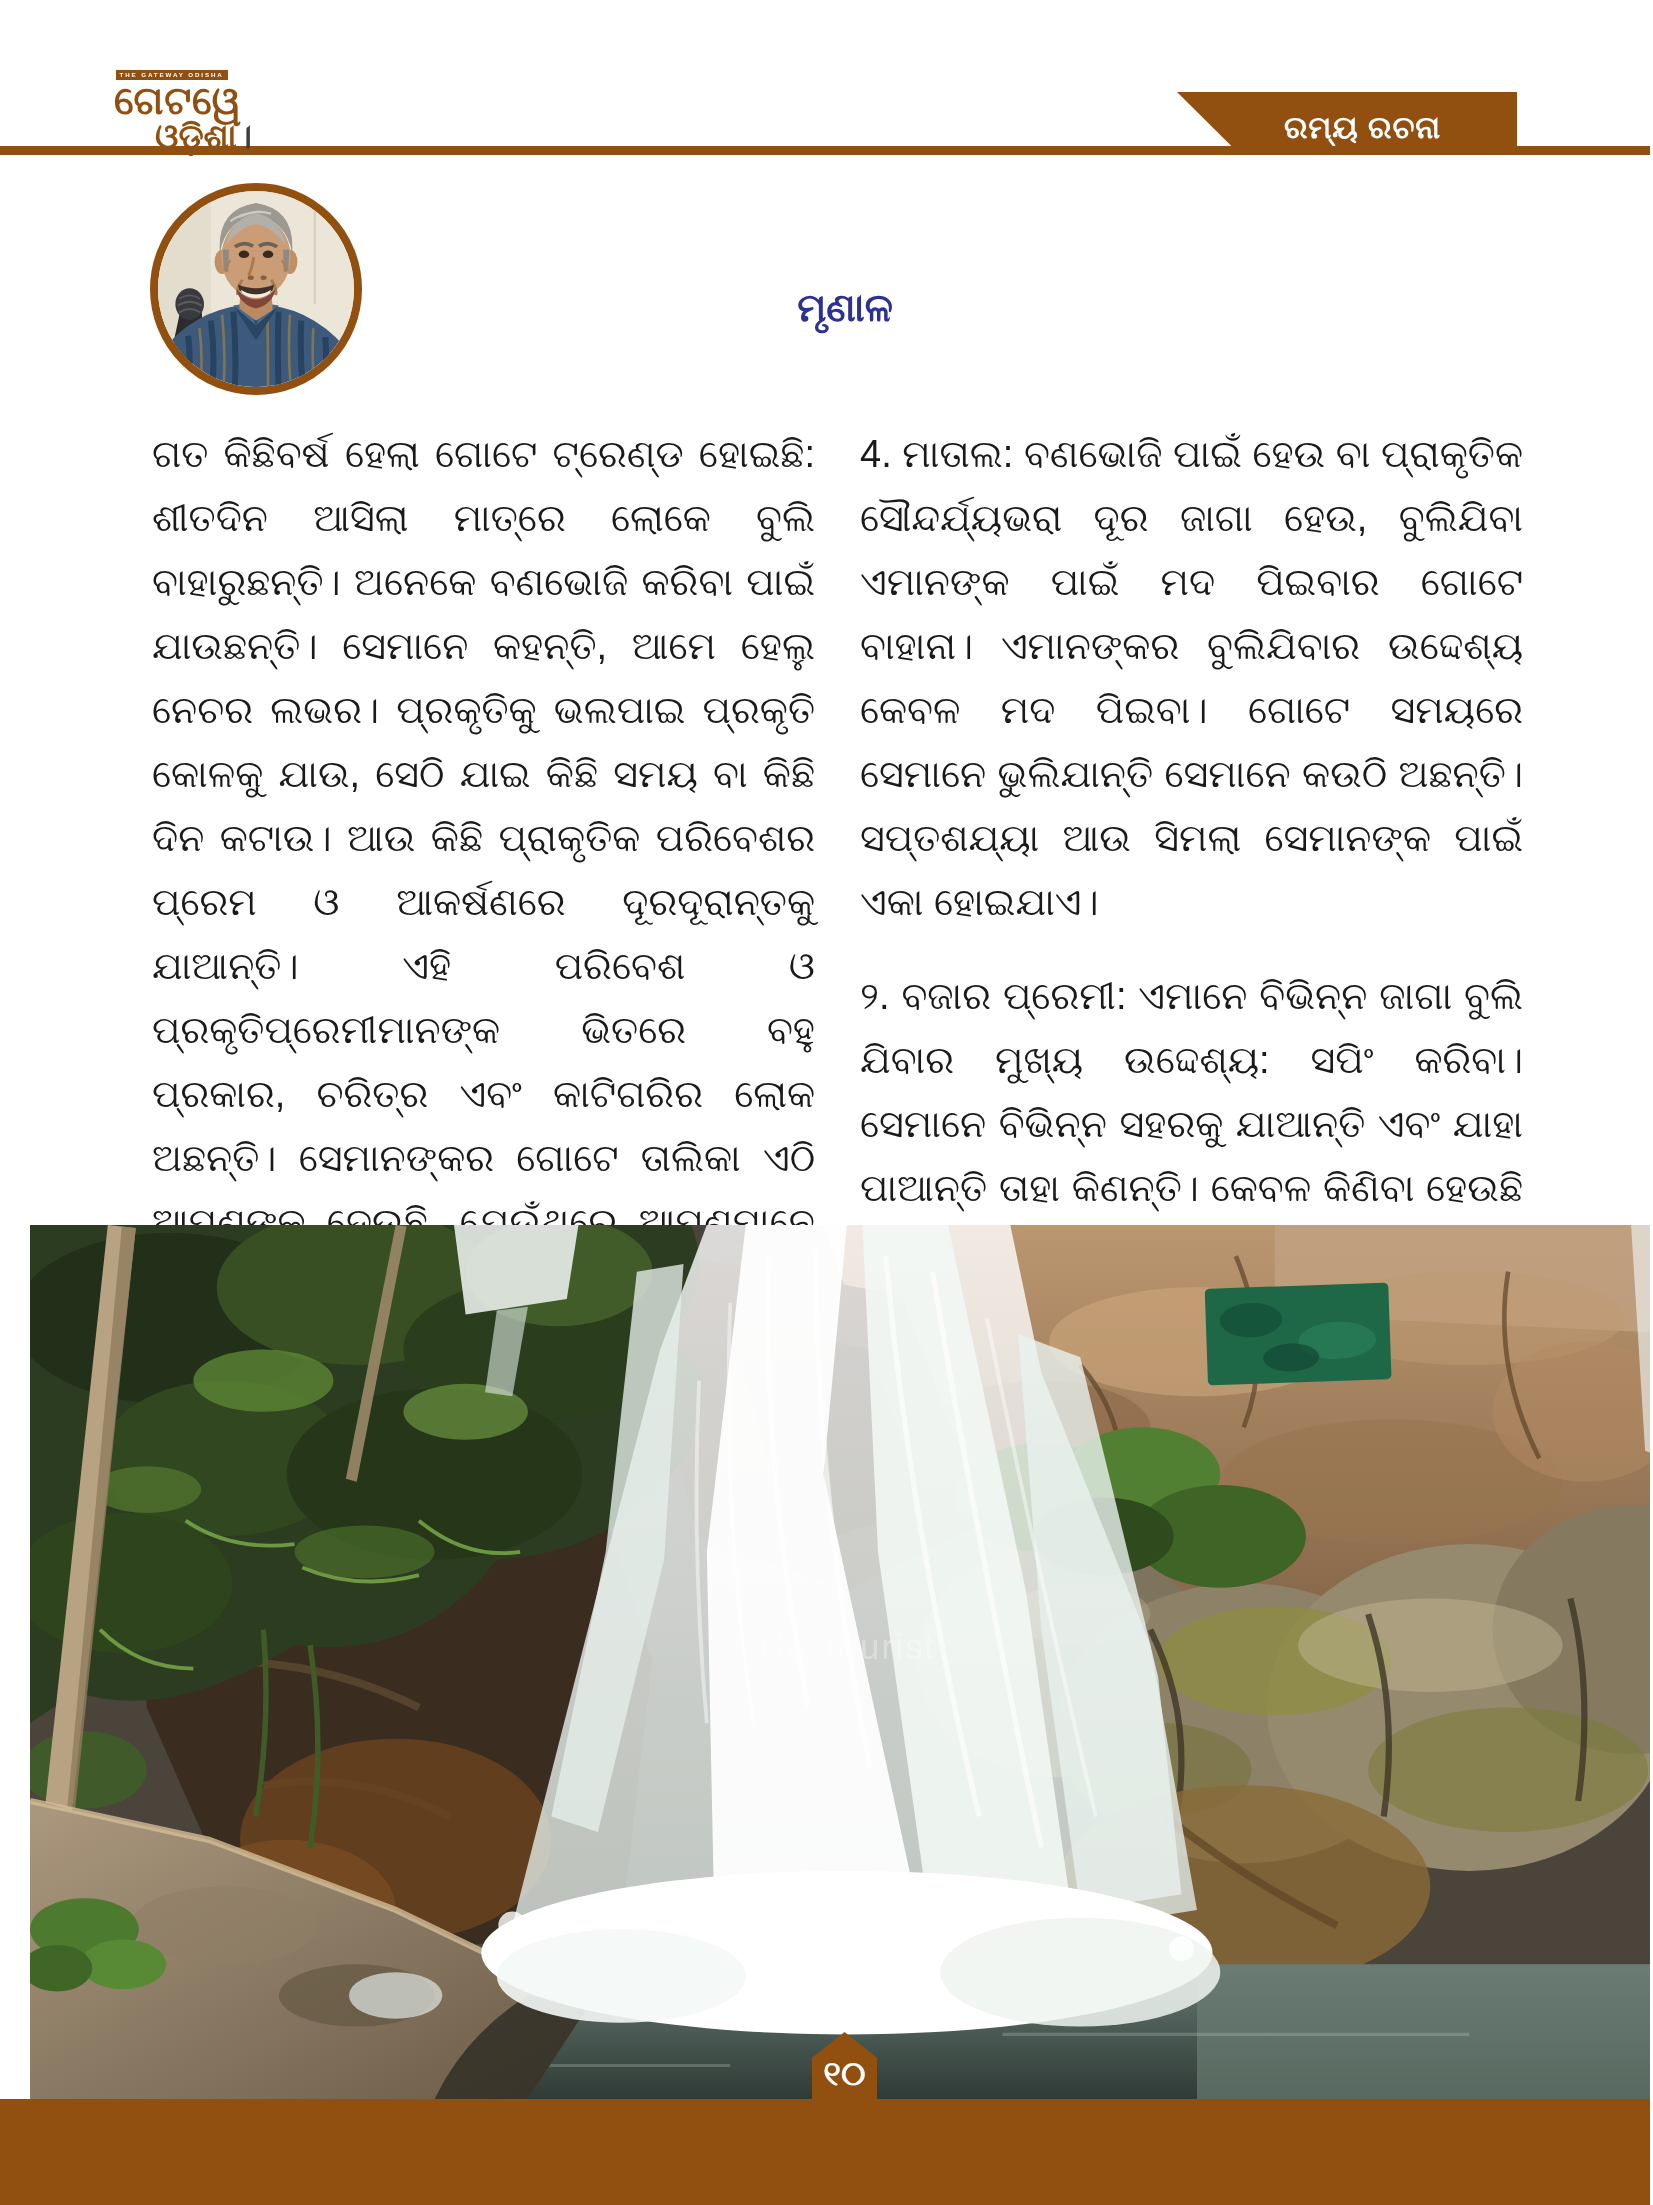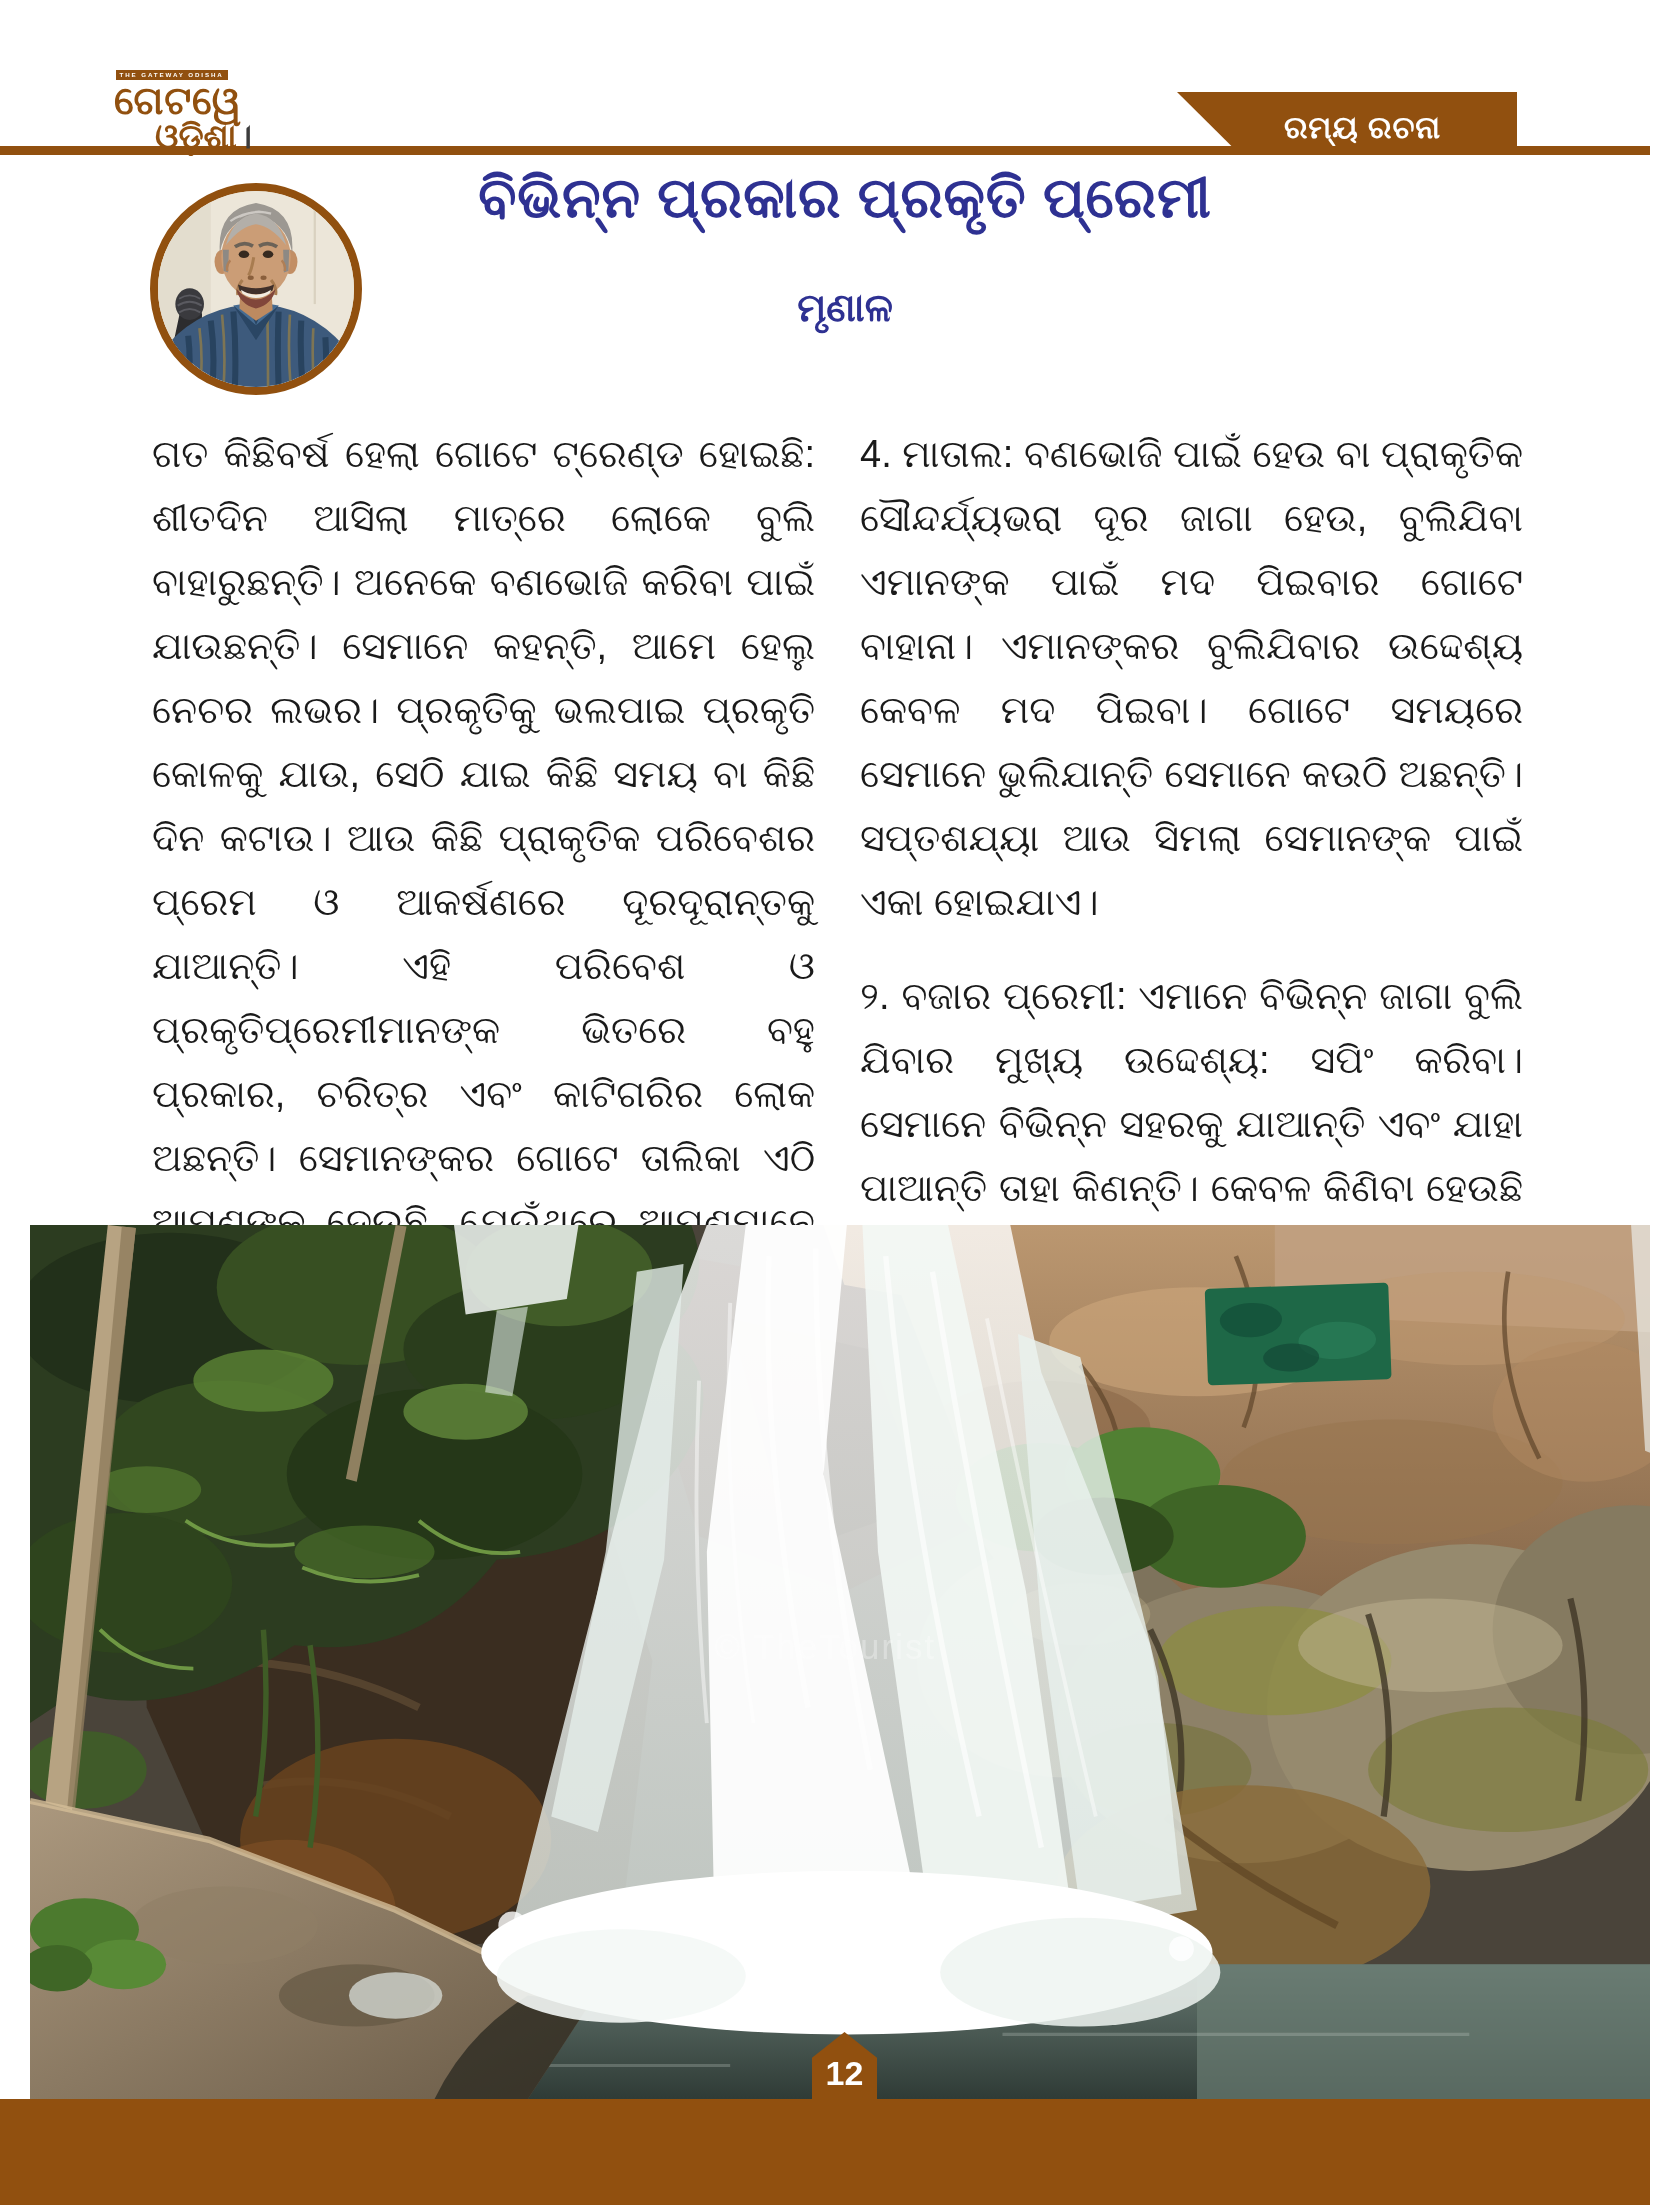--- a/index.html
+++ b/index.html
@@ -113,21 +113,20 @@
         <ellipse cx="123" cy="115" rx="4" ry="3" fill="#8a5f3c"></ellipse>
         <ellipse cx="140" cy="115" rx="4" ry="3" fill="#8a5f3c"></ellipse>
         <path d="M112,118 q-8,10 -6,20 M150,118 q8,10 6,20" stroke="#a87c50" stroke-width="4" fill="none"></path>
         <path d="M106,124 Q130,134 154,124 L152,132 Q130,142 108,132 Z" fill="#40302a"></path>
         <path d="M104,130 Q130,158 156,130 Q152,150 130,156 Q108,150 104,130 Z" fill="#81463a"></path>
         <path d="M110,131 Q130,144 150,131 L148,136 Q130,148 112,136 Z" fill="#f2ece1"></path>
       </g>
     </svg>
   </div>
 
-  <div class="article-title">ବିଭିନ୍ନ ପ୍ରକାର ପ୍ରକୃତି ପ୍ରେମୀ</div>
   <div class="article-author">ମୃଣାଳ</div>
 
   <div class="col col-left">
     <p>ଗତ କିଛିବର୍ଷ ହେଲା ଗୋଟେ ଟ୍ରେଣ୍ଡ ହୋଇଛି: ଶୀତଦିନ ଆସିଲା ମାତ୍ରେ ଲୋକେ ବୁଲି ବାହାରୁଛନ୍ତି। ଅନେକେ ବଣଭୋଜି କରିବା ପାଇଁ ଯାଉଛନ୍ତି। ସେମାନେ କହନ୍ତି, ଆମେ ହେଲୁ ନେଚର ଲଭର। ପ୍ରକୃତିକୁ ଭଲପାଇ ପ୍ରକୃତି କୋଳକୁ ଯାଉ, ସେଠି ଯାଇ କିଛି ସମୟ ବା କିଛି ଦିନ କଟାଉ। ଆଉ କିଛି ପ୍ରାକୃତିକ ପରିବେଶର ପ୍ରେମ ଓ ଆକର୍ଷଣରେ ଦୂରଦୂରାନ୍ତକୁ ଯାଆନ୍ତି। ଏହି ପରିବେଶ ଓ ପ୍ରକୃତିପ୍ରେମୀମାନଙ୍କ ଭିତରେ ବହୁ ପ୍ରକାର, ଚରିତ୍ର ଏବଂ କାଟିଗରିର ଲୋକ ଅଛନ୍ତି। ସେମାନଙ୍କର ଗୋଟେ ତାଲିକା ଏଠି ଆପଣଙ୍କୁ ଦେଉଛି, ଯେଉଁଥିରେ ଆପଣମାନେ ଏମାନଙ୍କୁ ଚିହ୍ନିପାରିବେ। ଏହା ଭବିଷ୍ୟତରେ ଆପଣଙ୍କ କାମରେ ଲାଗିପାରେ।</p>
   </div>
   <div class="col col-right">
     <p>4. ମାତାଲ: ବଣଭୋଜି ପାଇଁ ହେଉ ବା ପ୍ରାକୃତିକ ସୌନ୍ଦର୍ଯ୍ୟଭରା ଦୂର ଜାଗା ହେଉ, ବୁଲିଯିବା ଏମାନଙ୍କ ପାଇଁ ମଦ ପିଇବାର ଗୋଟେ ବାହାନା। ଏମାନଙ୍କର ବୁଲିଯିବାର ଉଦ୍ଦେଶ୍ୟ କେବଳ ମଦ ପିଇବା। ଗୋଟେ ସମୟରେ ସେମାନେ ଭୁଲିଯାନ୍ତି ସେମାନେ କଉଠି ଅଛନ୍ତି। ସପ୍ତଶଯ୍ୟା ଆଉ ସିମଲା ସେମାନଙ୍କ ପାଇଁ ଏକା ହୋଇଯାଏ।</p>
     <p>୨. ବଜାର ପ୍ରେମୀ: ଏମାନେ ବିଭିନ୍ନ ଜାଗା ବୁଲି ଯିବାର ମୁଖ୍ୟ ଉଦ୍ଦେଶ୍ୟ: ସପିଂ କରିବା। ସେମାନେ ବିଭିନ୍ନ ସହରକୁ ଯାଆନ୍ତି ଏବଂ ଯାହା ପାଆନ୍ତି ତାହା କିଣନ୍ତି। କେବଳ କିଣିବା ହେଉଛି ତାଙ୍କର ବୁଲିଯିବାର ଲକ୍ଷ୍ୟ। ମନାଲି ଗଲେ ସେମାନେ ବରଫାବୃତ ହିମାଳୟ</p>
   </div>
 
@@ -273,16 +272,16 @@
         <ellipse cx="120" cy="950" rx="55" ry="32" fill="#588a36"></ellipse>
         <ellipse cx="35" cy="955" rx="45" ry="30" fill="#3f6626"></ellipse>
       </g>
 
       <text x="880" y="558" font-size="44" fill="#ffffff" opacity="0.32" letter-spacing="3" font-family="Liberation Sans, sans-serif">© TheTourist</text>
     </svg>
   </div>
 
   <div class="footer-band"></div>
   <div class="page-tab"></div>
-  <div class="page-number">12</div>
+  <div class="page-number">୧୦</div>
 
 </div>
 
 
 </body></html>

